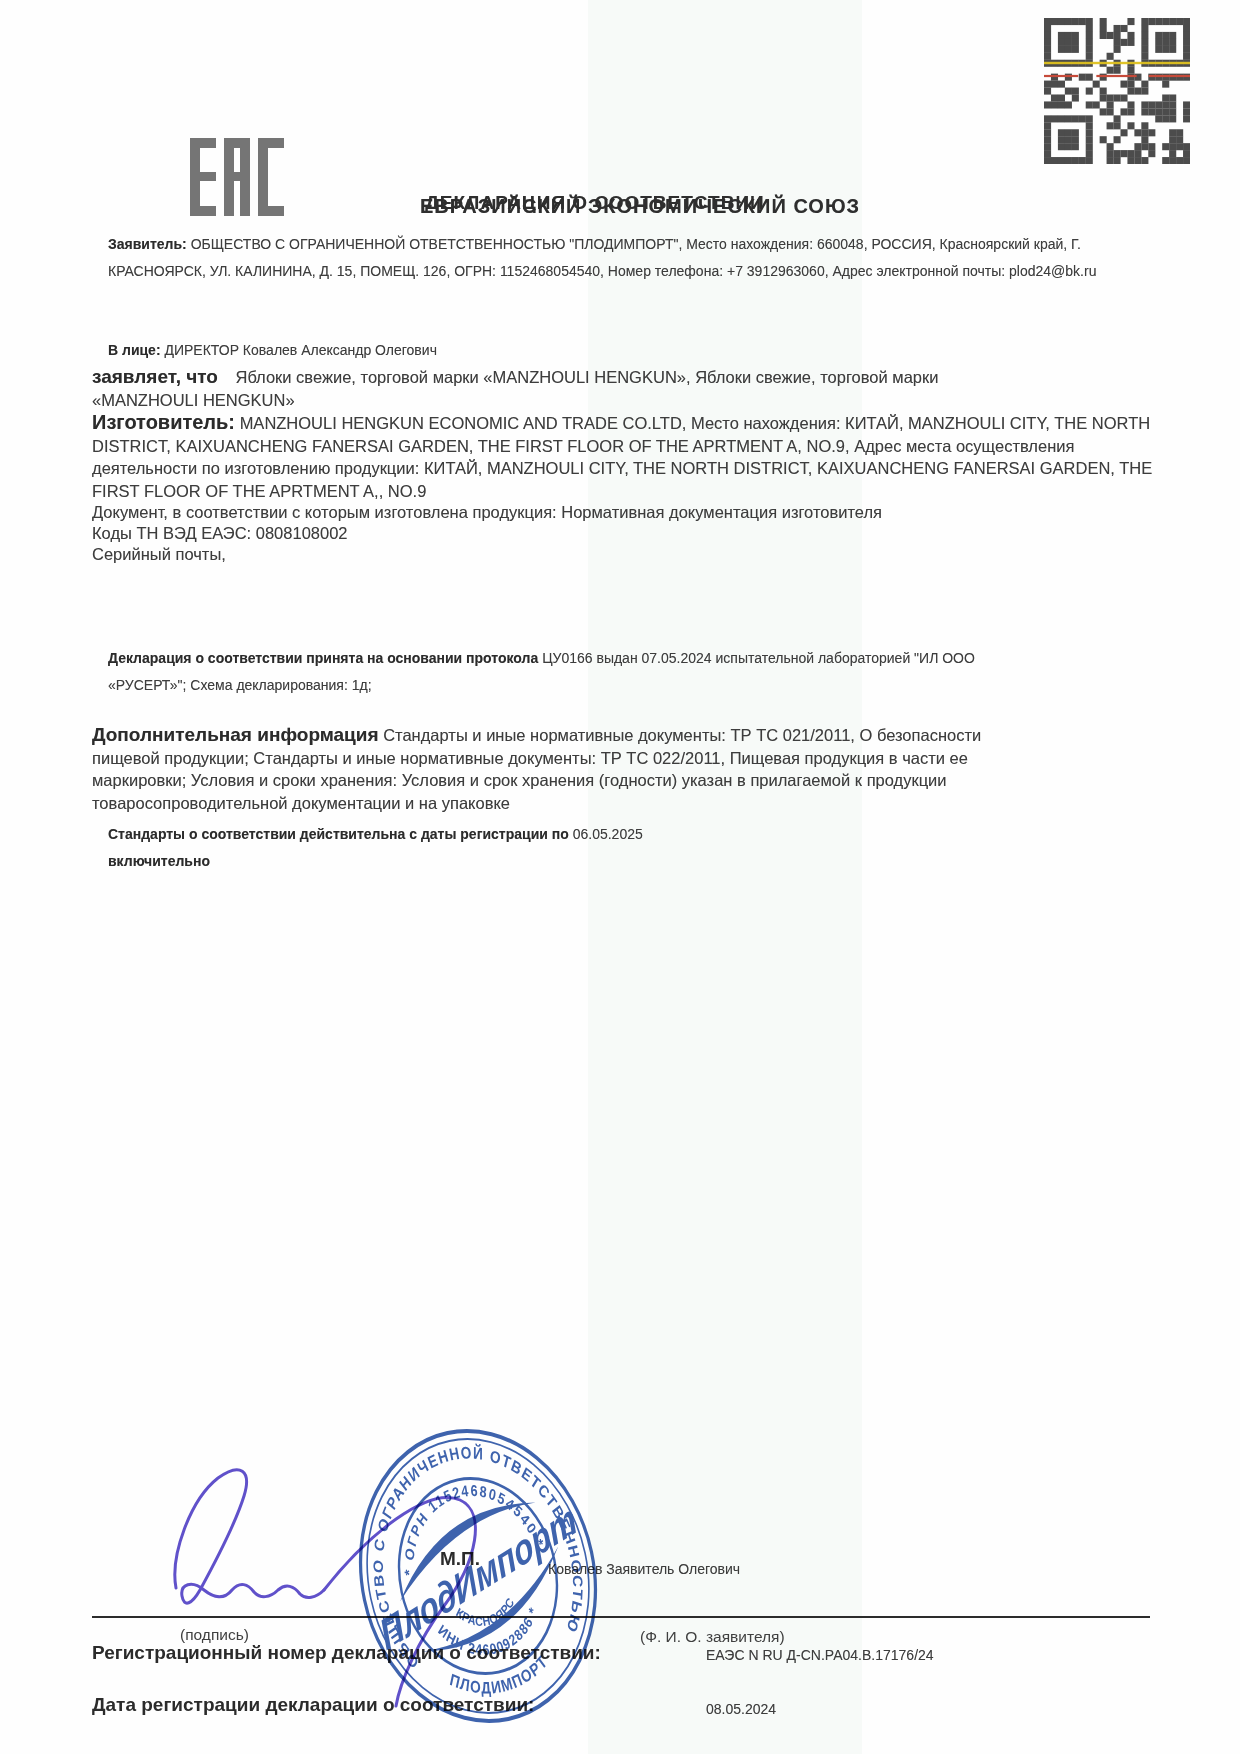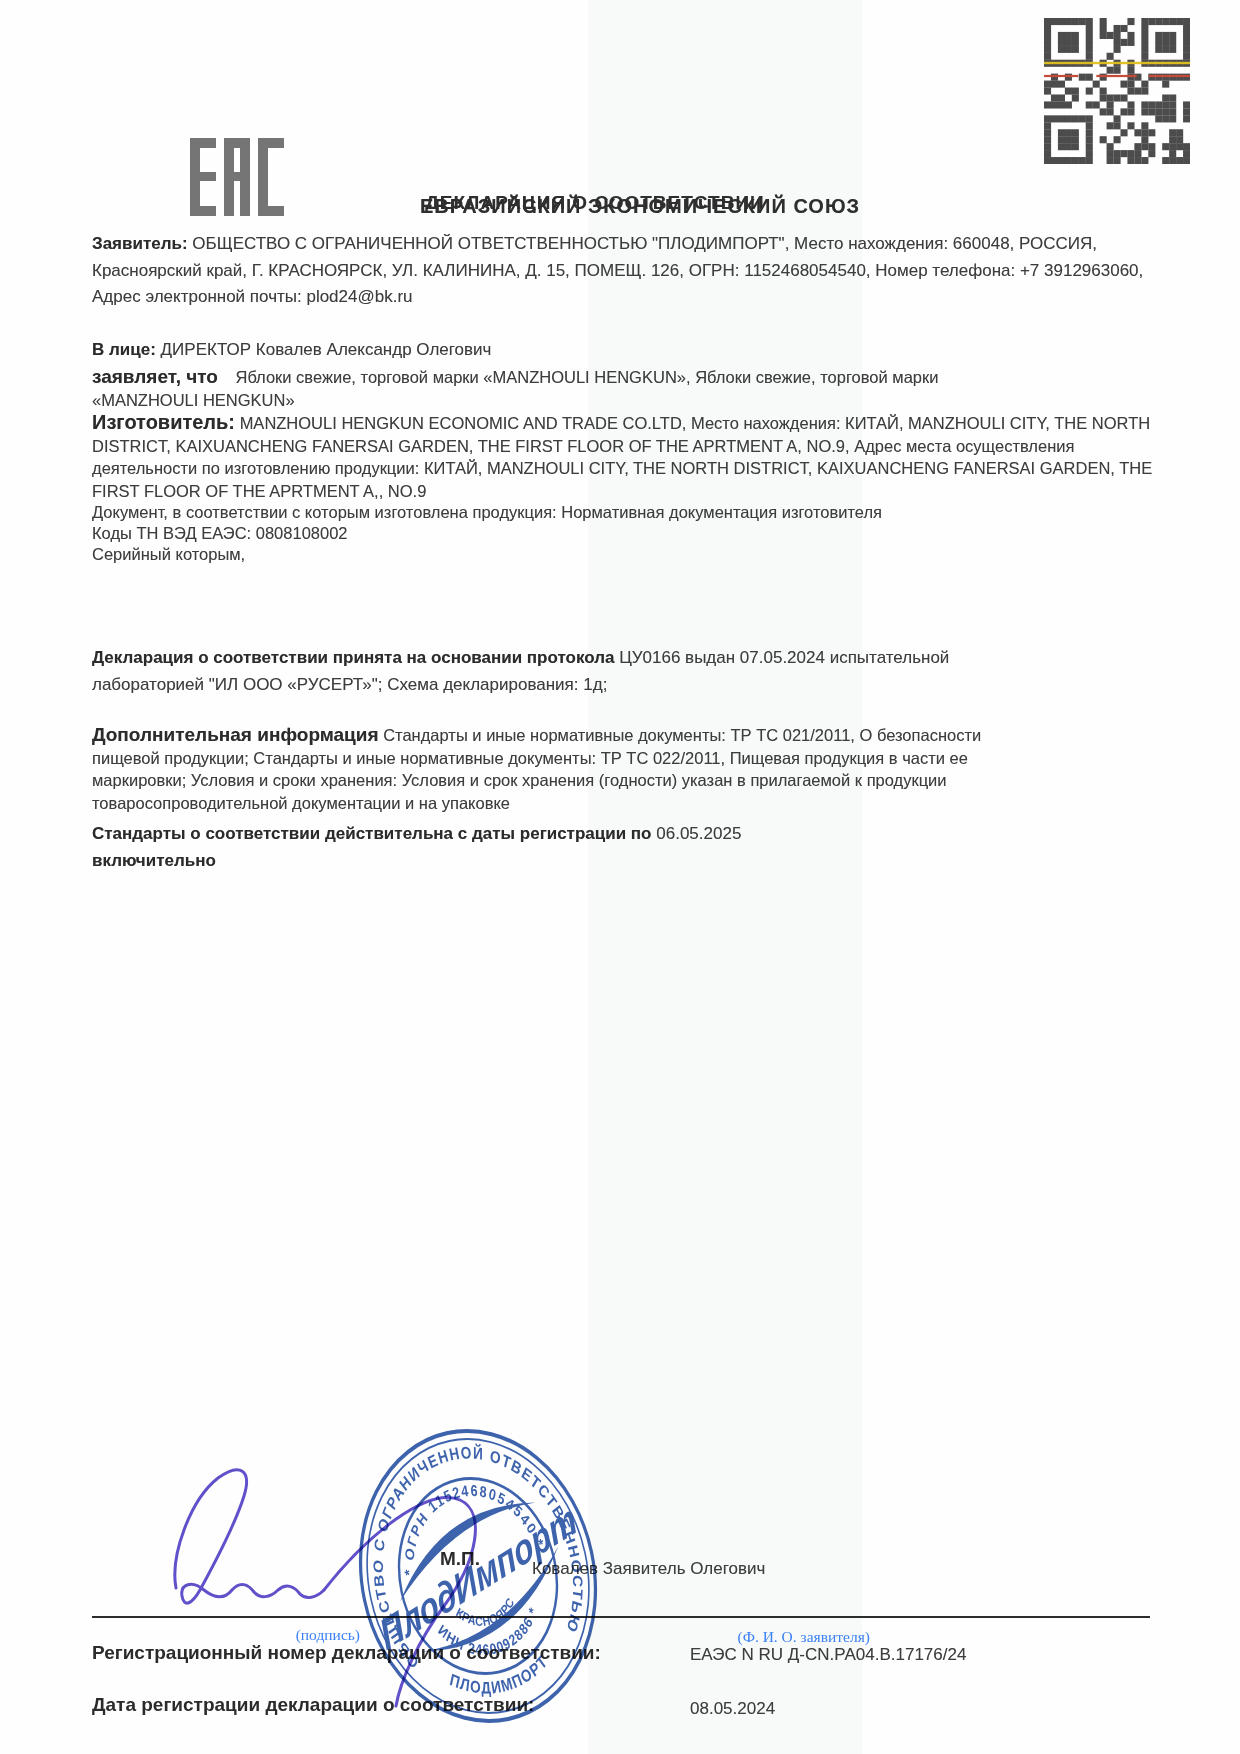--- a/index.html
+++ b/index.html
@@ -2,29 +2,29 @@
 <html><head>
 <meta charset="utf-8">
 <style>
   html,body{margin:0;padding:0;background:#e9e9e9;}
   .page{position:relative;width:1240px;height:1754px;margin:0 auto;background:#fefefe;
         font-family:"Liberation Sans",sans-serif;color:#3d3d3d;overflow:hidden;}
   .scan-band{position:absolute;left:588px;top:0;width:274px;height:100%;
              background:rgba(241,245,243,.55);pointer-events:none;}
   .abs{position:absolute;}
   .p{font-size:16.5px;line-height:22.5px;color:#3d3d3d;text-shadow:0 0 .5px rgba(80,80,80,.4);}
-  .big{font-size:17px;line-height:26.5px;}
+  .big{font-size:14px;line-height:26.5px;margin-left:16px;}
   .lb{font-weight:700;color:#2b2b2b;}
   .gap{margin-right:13px;}
   .title{font-weight:700;color:#2e2e2e;letter-spacing:1px;text-align:center;
          text-shadow:0 0 .5px rgba(80,80,80,.4);}
   .eac{position:absolute;left:190px;top:138px;width:96px;height:80px;opacity:.82;}
   .qr{position:absolute;left:1044px;top:18px;width:146px;height:146px;}
   .sigline{position:absolute;left:92px;top:1616px;width:1058px;height:2px;background:#2c2c2c;}
-  .cap{font-size:15.5px;color:#3b82f6;text-align:right;font-family:Liberation Serif, serif;}
+  .cap{font-size:15.5px;color:#404040;text-align:left;}
   .stamp{position:absolute;left:354px;top:1422px;width:248px;height:308px;
          opacity:.92;mix-blend-mode:multiply;}
   .sig{position:absolute;left:148px;top:1438px;width:384px;height:292px;
        mix-blend-mode:multiply;opacity:.95;}
   .stamp text,.stamp textPath{font-family:"Liberation Sans",sans-serif;}
 </style>
 </head>
 <body>
 
 <div class="page">
@@ -301,21 +301,21 @@
     <span>Яблоки свежие, торговой марки «MANZHOULI HENGKUN», Яблоки свежие, торговой марки «MANZHOULI HENGKUN»</span>
   </div>
 
   <div class="abs p" style="left:92px;top:411px;width:1068px;">
     <span class="lb" style="font-size:20px;">Изготовитель:</span>
     <span>MANZHOULI HENGKUN ECONOMIC AND TRADE CO.LTD, Место нахождения: КИТАЙ, MANZHOULI CITY, THE NORTH DISTRICT, KAIXUANCHENG FANERSAI GARDEN, THE FIRST FLOOR OF THE APRTMENT A, NO.9, Адрес места осуществления деятельности по изготовлению продукции: КИТАЙ, MANZHOULI CITY, THE NORTH DISTRICT, KAIXUANCHENG FANERSAI GARDEN, THE FIRST FLOOR OF THE APRTMENT A,, NO.9</span>
   </div>
 
   <div class="abs p" style="left:92px;top:501px;width:1068px;">Документ, в соответствии с которым изготовлена продукция: Нормативная документация изготовителя</div>
   <div class="abs p" style="left:92px;top:522px;width:1068px;">Коды ТН ВЭД ЕАЭС: 0808108002</div>
-  <div class="abs p" style="left:92px;top:543px;width:1068px;">Серийный которым,</div>
+  <div class="abs p" style="left:92px;top:543px;width:1068px;">Серийный почты,</div>
 
 
   <div class="abs p big" style="left:92px;top:645px;width:900px;">
     <span class="lb">Декларация о соответствии принята на основании протокола</span>
     <span>ЦУ0166 выдан 07.05.2024 испытательной лабораторией "ИЛ ООО «РУСЕРТ»"; Схема декларирования: 1д;</span>
   </div>
 
   <div class="abs p" style="left:92px;top:724px;width:945px;">
     <span class="lb" style="font-size:19px;">Дополнительная информация</span>
     <span>Стандарты и иные нормативные документы: ТР ТС 021/2011, О безопасности пищевой продукции; Стандарты и иные нормативные документы: ТР ТС 022/2011, Пищевая продукция в части ее маркировки; Условия и сроки хранения: Условия и срок хранения (годности) указан в прилагаемой к продукции товаросопроводительной документации и на упаковке</span>

